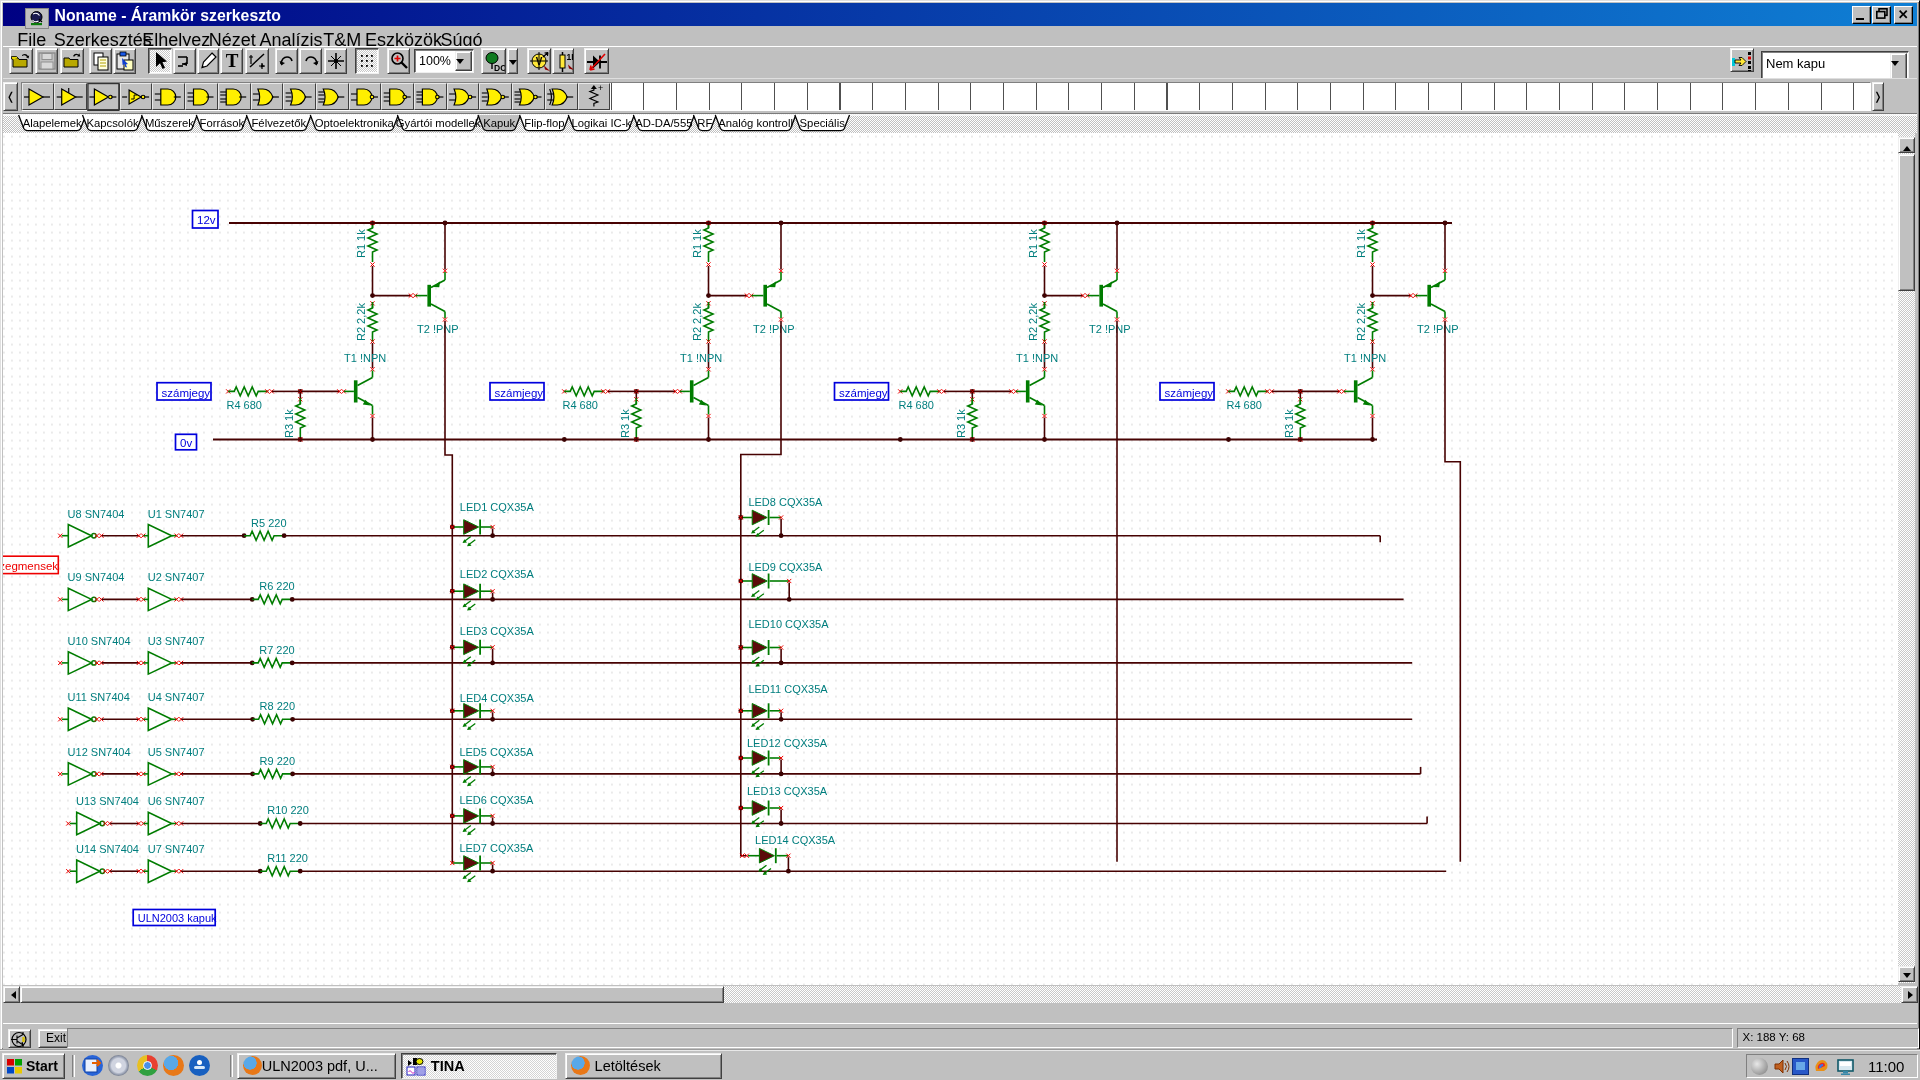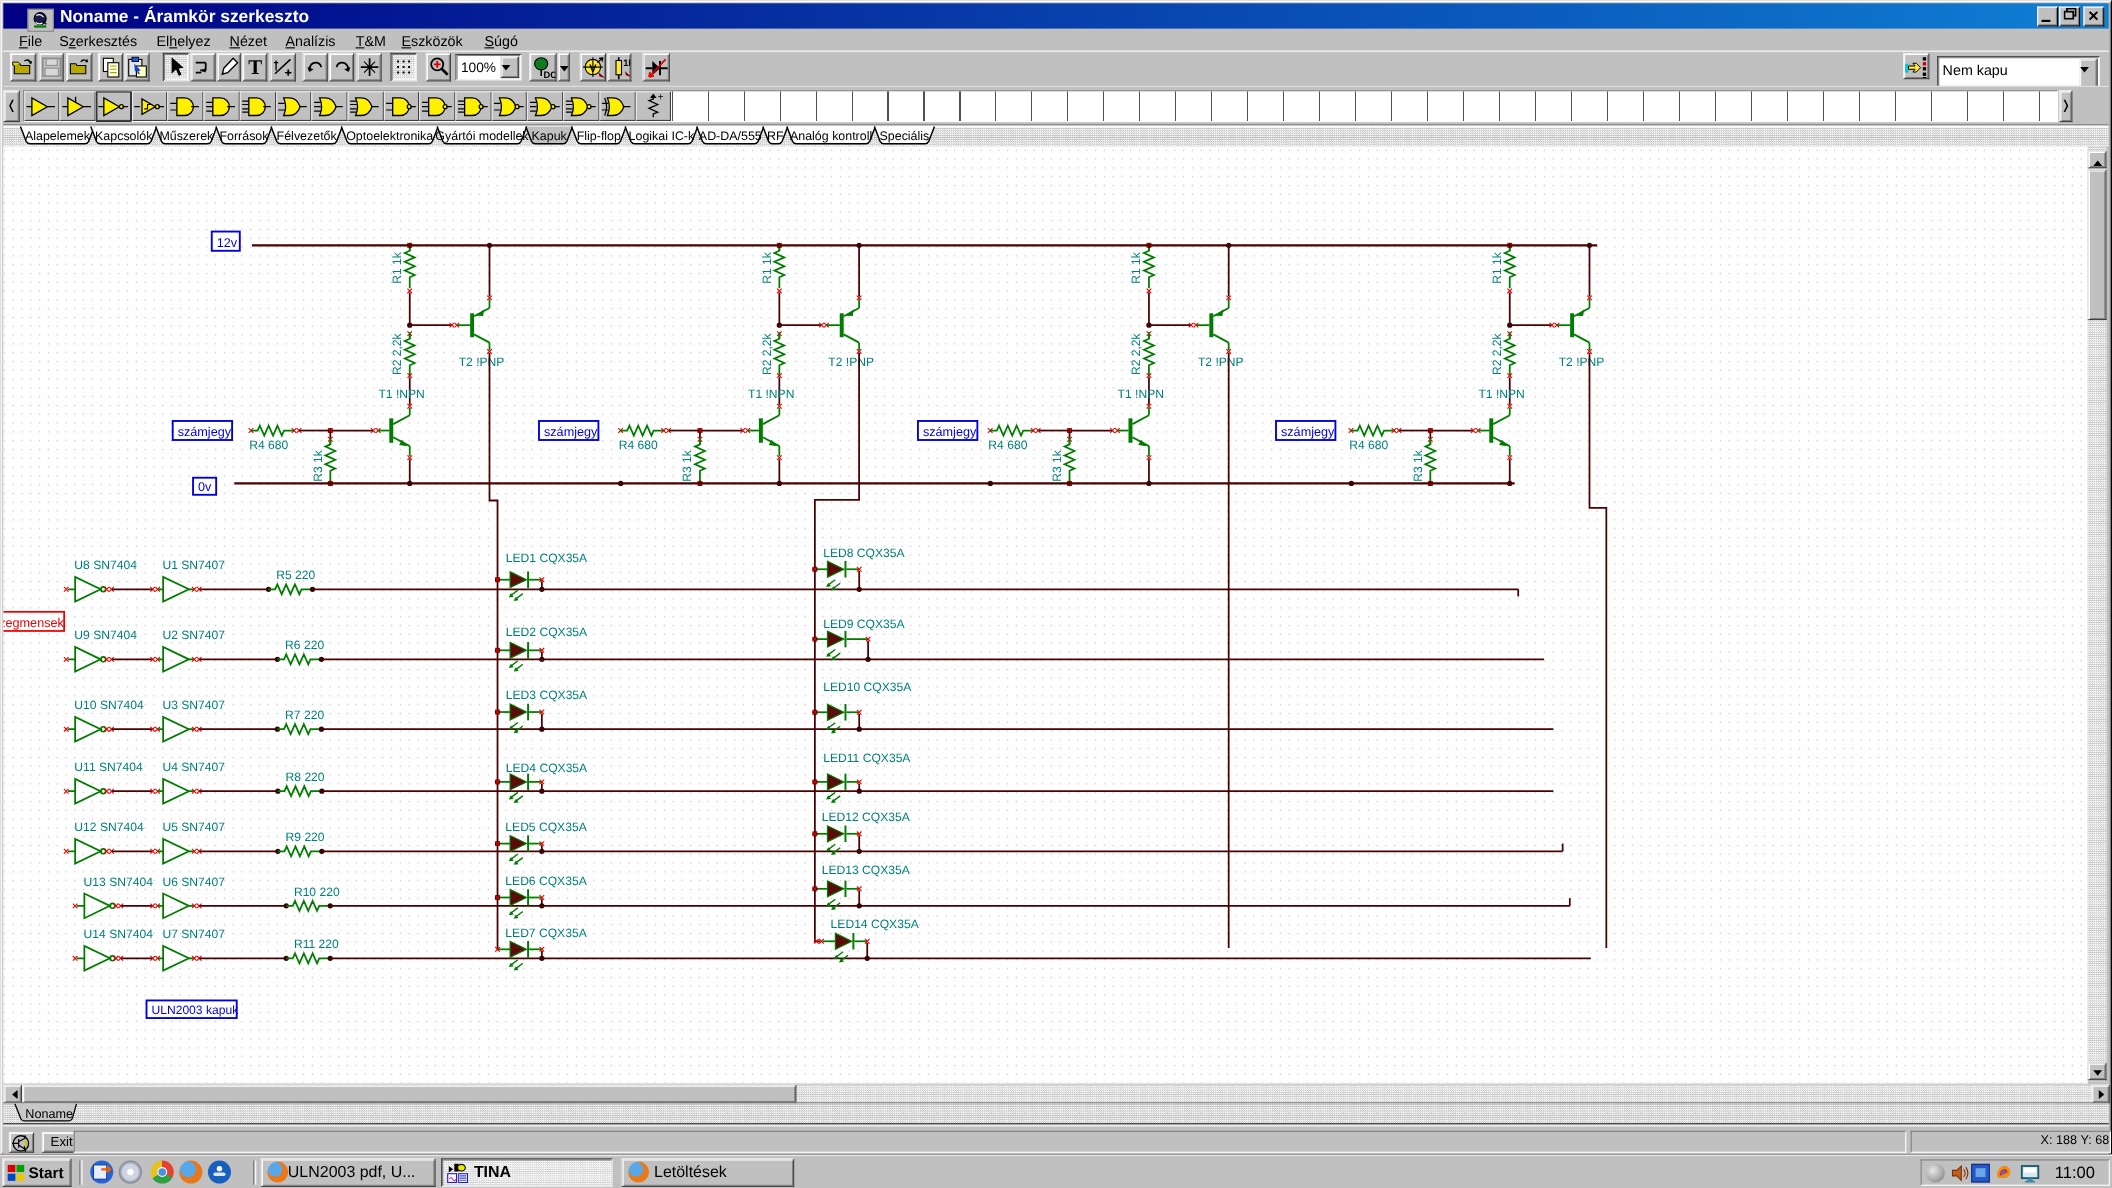--- a/index.html
+++ b/index.html
@@ -7,21 +7,21 @@
 .abs { position:absolute; }
 
 #titlebar { left:3px; top:3px; width:1914px; height:23px;
   background:linear-gradient(90deg,#000083,#0f7fd4); color:#fff; }
 #title-ico { left:22px; top:5px; width:24px; height:21px; background:#c0c0c0;
   border:1px solid #888; }
 #title-txt { left:51.5px; top:3.8px; font-size:15.8px; font-weight:bold; }
 .wbtn { position:absolute; top:6px; width:19px; height:18px; background:#c0c0c0;
   border:1px solid; border-color:#fff #000 #000 #fff; box-shadow:inset -1px -1px 0 #808080;
   font-size:11px; text-align:center; font-weight:bold; color:#000; line-height:16px; }
-#menubar { left:3px; top:26px; width:1914px; height:20px; font-size:13px; color:#000; }
+#menubar { left:3px; top:26px; width:1914px; height:20px; font-size:18px; color:#000; }
 #menubar span { position:absolute; top:3.5px; }
 
 .tbtn { position:absolute; background:#c0c0c0; border:1px solid; border-color:#efefef #404040 #404040 #efefef;
   box-shadow:inset 1px 1px 0 #fff, inset -1px -1px 0 #808080; overflow:hidden; text-align:center; }
 .tbtn svg { margin-top:1px; }
 .tbtn.pressed { border-color:#404040 #efefef #efefef #404040; box-shadow:inset 1px 1px 0 #808080, inset -1px -1px 0 #fff;
   background:repeating-conic-gradient(#fff 0% 25%, #c8c8c8 0% 50%) 0 0/2px 2px; }
 .combo { position:absolute; background:#fff; border:1px solid; border-color:#404040 #efefef #efefef #404040;
   box-shadow:inset 1px 1px 0 #808080; }
 .combo > span { position:absolute; left:4px; top:3.5px; font-size:12.5px; }
@@ -55,21 +55,21 @@
 .sbtn { position:absolute; background:#c0c0c0; border:1px solid; border-color:#efefef #404040 #404040 #efefef;
   box-shadow:inset 1px 1px 0 #fff, inset -1px -1px 0 #808080; }
 .thumb { position:absolute; background:#c0c0c0; border:1px solid; border-color:#efefef #404040 #404040 #efefef;
   box-shadow:inset 1px 1px 0 #fff, inset -1px -1px 0 #808080; }
 .tri { width:0; height:0; border:4px solid transparent; position:absolute; }
 
 #nonamestrip { left:3px; top:1002px; width:1914px; height:20px;
   background:repeating-conic-gradient(#fff 0% 25%, #c0c0c0 0% 50%) 0 0/2px 2px;
   border-top:1px solid #808080; border-bottom:1px solid #404040; }
 #exitbar { left:3px; top:1023px; width:1914px; height:27px; background:#c0c0c0; border-top:1px solid #fff; }
-.sunken { position:absolute; background:#c0c0c0; border:1px solid; border-color:#808080 #fff #fff #808080;text-align:right; }
+.sunken { position:absolute; background:#c0c0c0; border:1px solid; border-color:#808080 #fff #fff #808080; }
 #taskbar { left:0; top:1050px; width:1920px; height:30px; background:#c0c0c0; border-top:1px solid #e8e8e8;
   box-shadow:0 -1px 0 #9a9a9a; }
 .task { position:absolute; top:2px; height:26px; background:#c0c0c0; border:1px solid;
   border-color:#efefef #404040 #404040 #efefef; box-shadow:inset 1px 1px 0 #fff, inset -1px -1px 0 #808080;
   font-size:14.5px; color:#000; white-space:nowrap; overflow:hidden; }
 .task.pressed { border-color:#404040 #efefef #efefef #404040; box-shadow:inset 1px 1px 0 #808080;
   background:repeating-conic-gradient(#fff 0% 25%, #d4d4d4 0% 50%) 0 0/2px 2px; }
 .qicon { position:absolute; top:4px; width:21px; height:21px; border-radius:50%; }
 u { text-decoration:underline; }
 </style></head>
@@ -1062,26 +1062,20 @@
 
   <div class="sb" style="left:3px;top:985.5px;width:1915px;height:17px"></div>
   <div class="sbtn" style="left:3px;top:985.5px;width:17px;height:17px">
       <div class="tri" style="left:3px;top:4.5px;border-right:5px solid #000"></div>
     </div>
   <div class="thumb" style="left:20px;top:985.5px;width:704px;height:17px"></div>
   <div class="sbtn" style="left:1901px;top:985.5px;width:17px;height:17px">
       <div class="tri" style="left:6px;top:4.5px;border-left:5px solid #000"></div>
     </div>
 
-  <div class="abs" id="nonamestrip">
-    <svg width="200" height="20">
-        <path d="M10.5,0.5 L15.5,13 Q16.5,16 19.5,16 L59,16 Q62,16 63,13 L66.5,0.5" fill="#c8c8c8" stroke="#000" stroke-width="1.2"></path>
-        <text x="20" y="13" font-size="11.5">Noname</text>
-      </svg>
-  </div>
 
   <div class="abs" id="exitbar">
     <div class="tbtn" style="left:5px;top:4.5px;width:23px;height:19px"><svg width="21" height="17" viewBox="0 0 21 17">
           <circle cx="10" cy="8.5" r="7" fill="none" stroke="#000" stroke-width="1.2"></circle>
           <path d="M2,8.5 H8 M8,4.5 V12.5 M8,7 L14,3.5 M8,10 L14,14 l-1,-3 M14,3.5 V1 M14,14 V16.5" stroke="#000" stroke-width="1.1" fill="none"></path>
           <rect x="13.3" y="6" width="2.4" height="5" fill="#d8c000"></rect>
         </svg></div>
     <div class="tbtn" style="left:35px;top:4.5px;width:36px;height:19px;font-size:12px;line-height:16px">Exit</div>
     <div class="sunken" style="left:64px;top:3.5px;width:1666px;height:20.5px"></div>
     <div class="sunken" style="left:1733.5px;top:3.5px;width:182px;height:20.5px;font-size:11.5px;padding:2.5px 0 0 5px">X: 188 Y: 68</div>

